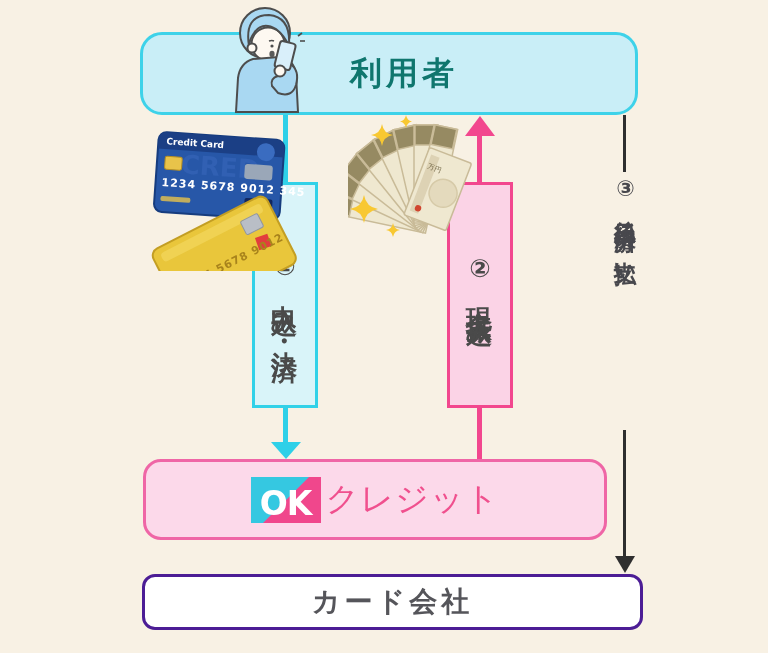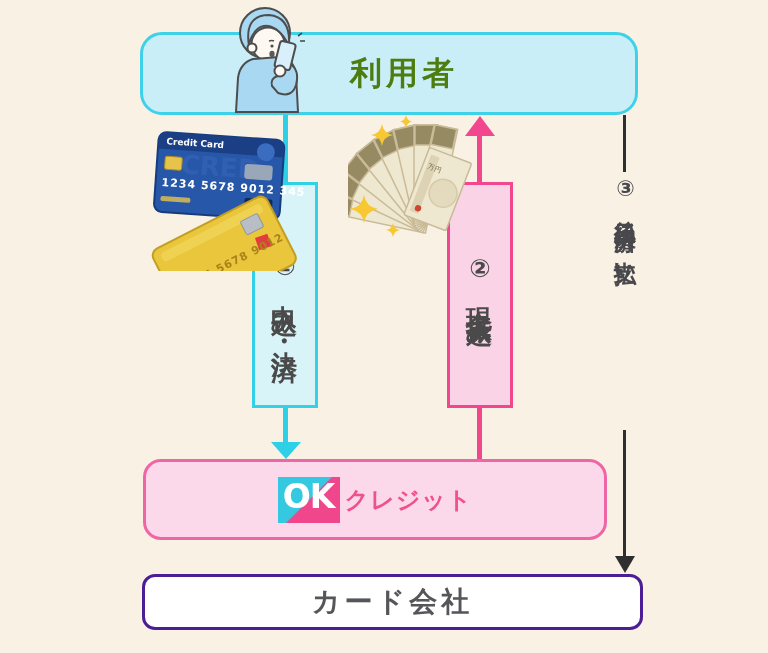--- a/index.html
+++ b/index.html
@@ -18,36 +18,36 @@
     position:absolute;
     display:flex;align-items:center;justify-content:center;
     box-sizing:border-box;
   }
   .user-box{
     left:140px;top:32px;width:498px;height:83px;
     background:#c9eef7;border:3px solid #3ed2e9;border-radius:22px;
     z-index:1;
   }
   .user-box .node-label{
-    font-size:32px;font-weight:800;color:#4d7c0f;letter-spacing:4px;
+    font-size:32px;font-weight:800;color:#0f766e;letter-spacing:4px;
     margin-left:30px;
   }
   .ok-box{
     left:143px;top:459px;width:464px;height:81px;
     background:#fcd9ea;border:3px solid #ef66a6;border-radius:18px;
     z-index:4;gap:5px;
   }
   .ok-logo{
-    width:62px;height:46px;
+    width:70px;height:46px;
     background:linear-gradient(135deg,#35c8e1 49.6%,#f0478c 50.4%);
-    display:flex;align-items:flex-start;justify-content:center;
+    display:flex;align-items:flex-end;justify-content:center;
     color:#ffffff;font-size:33px;font-weight:900;letter-spacing:-1px;
   }
   .ok-label{
-    font-size:24px;font-weight:700;color:#f0508e;letter-spacing:1px;
+    font-size:33px;font-weight:400;color:#f0508e;letter-spacing:1px;
   }
   .company-box{
     left:142px;top:574px;width:501px;height:56px;
     background:#ffffff;border:3px solid #4c1d95;border-radius:13px;
     z-index:4;
   }
   .company-box .node-label{
     font-size:28px;font-weight:800;color:#55555a;letter-spacing:4px;
   }
   

